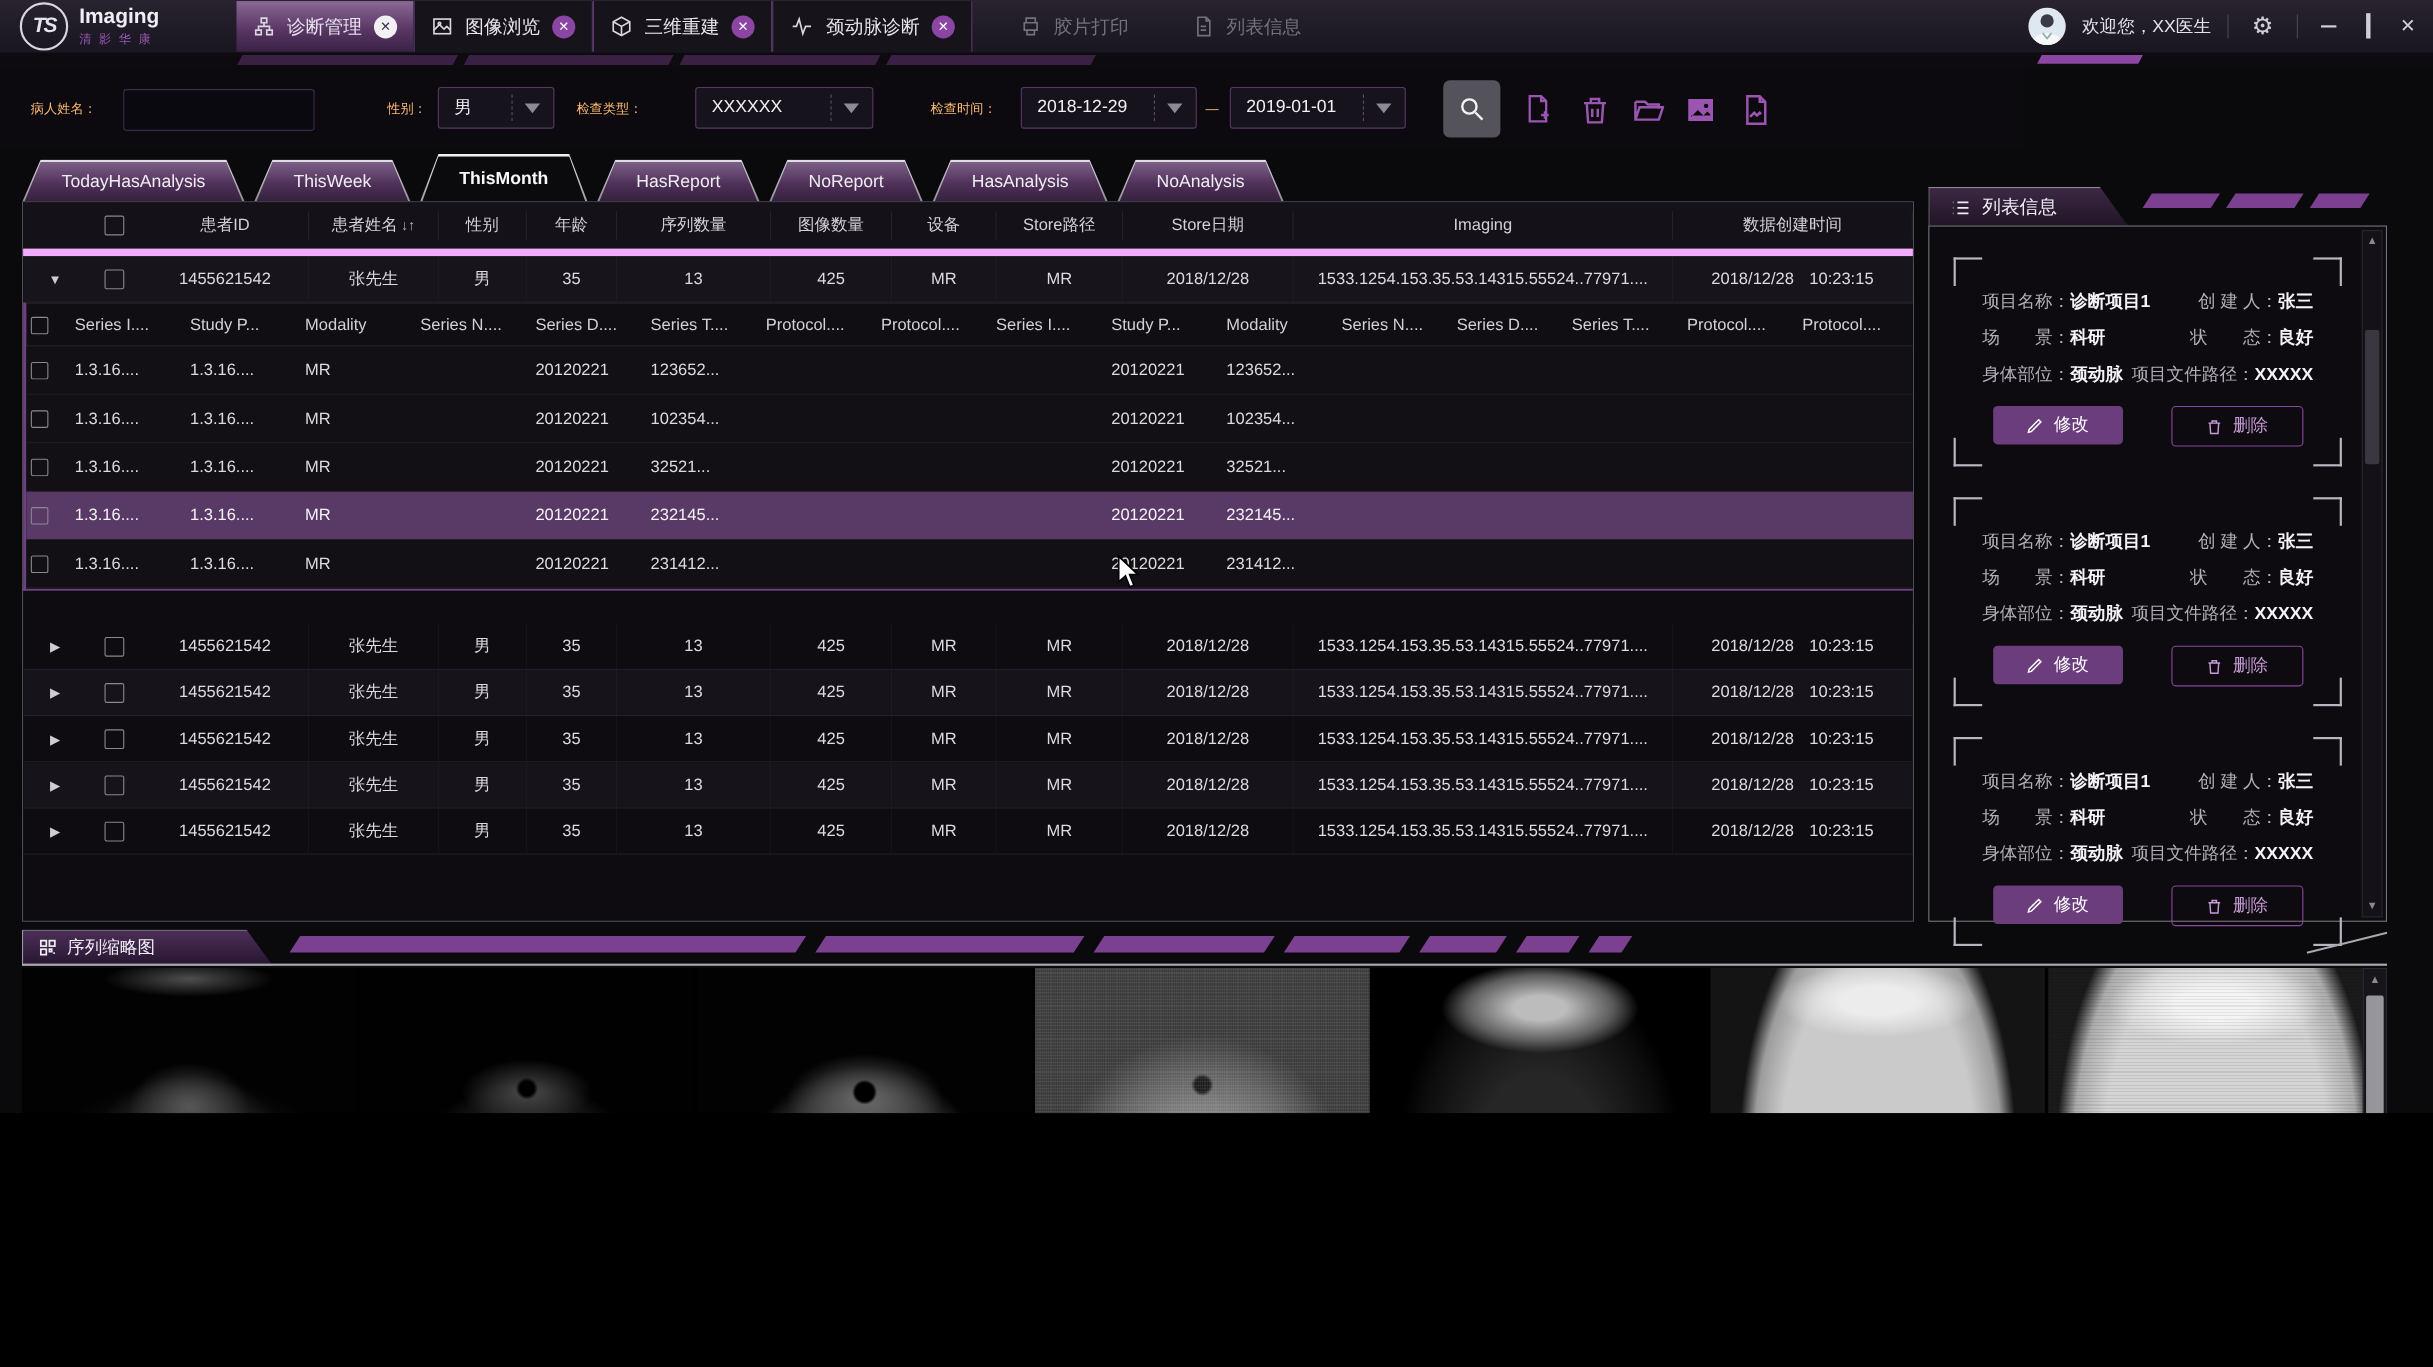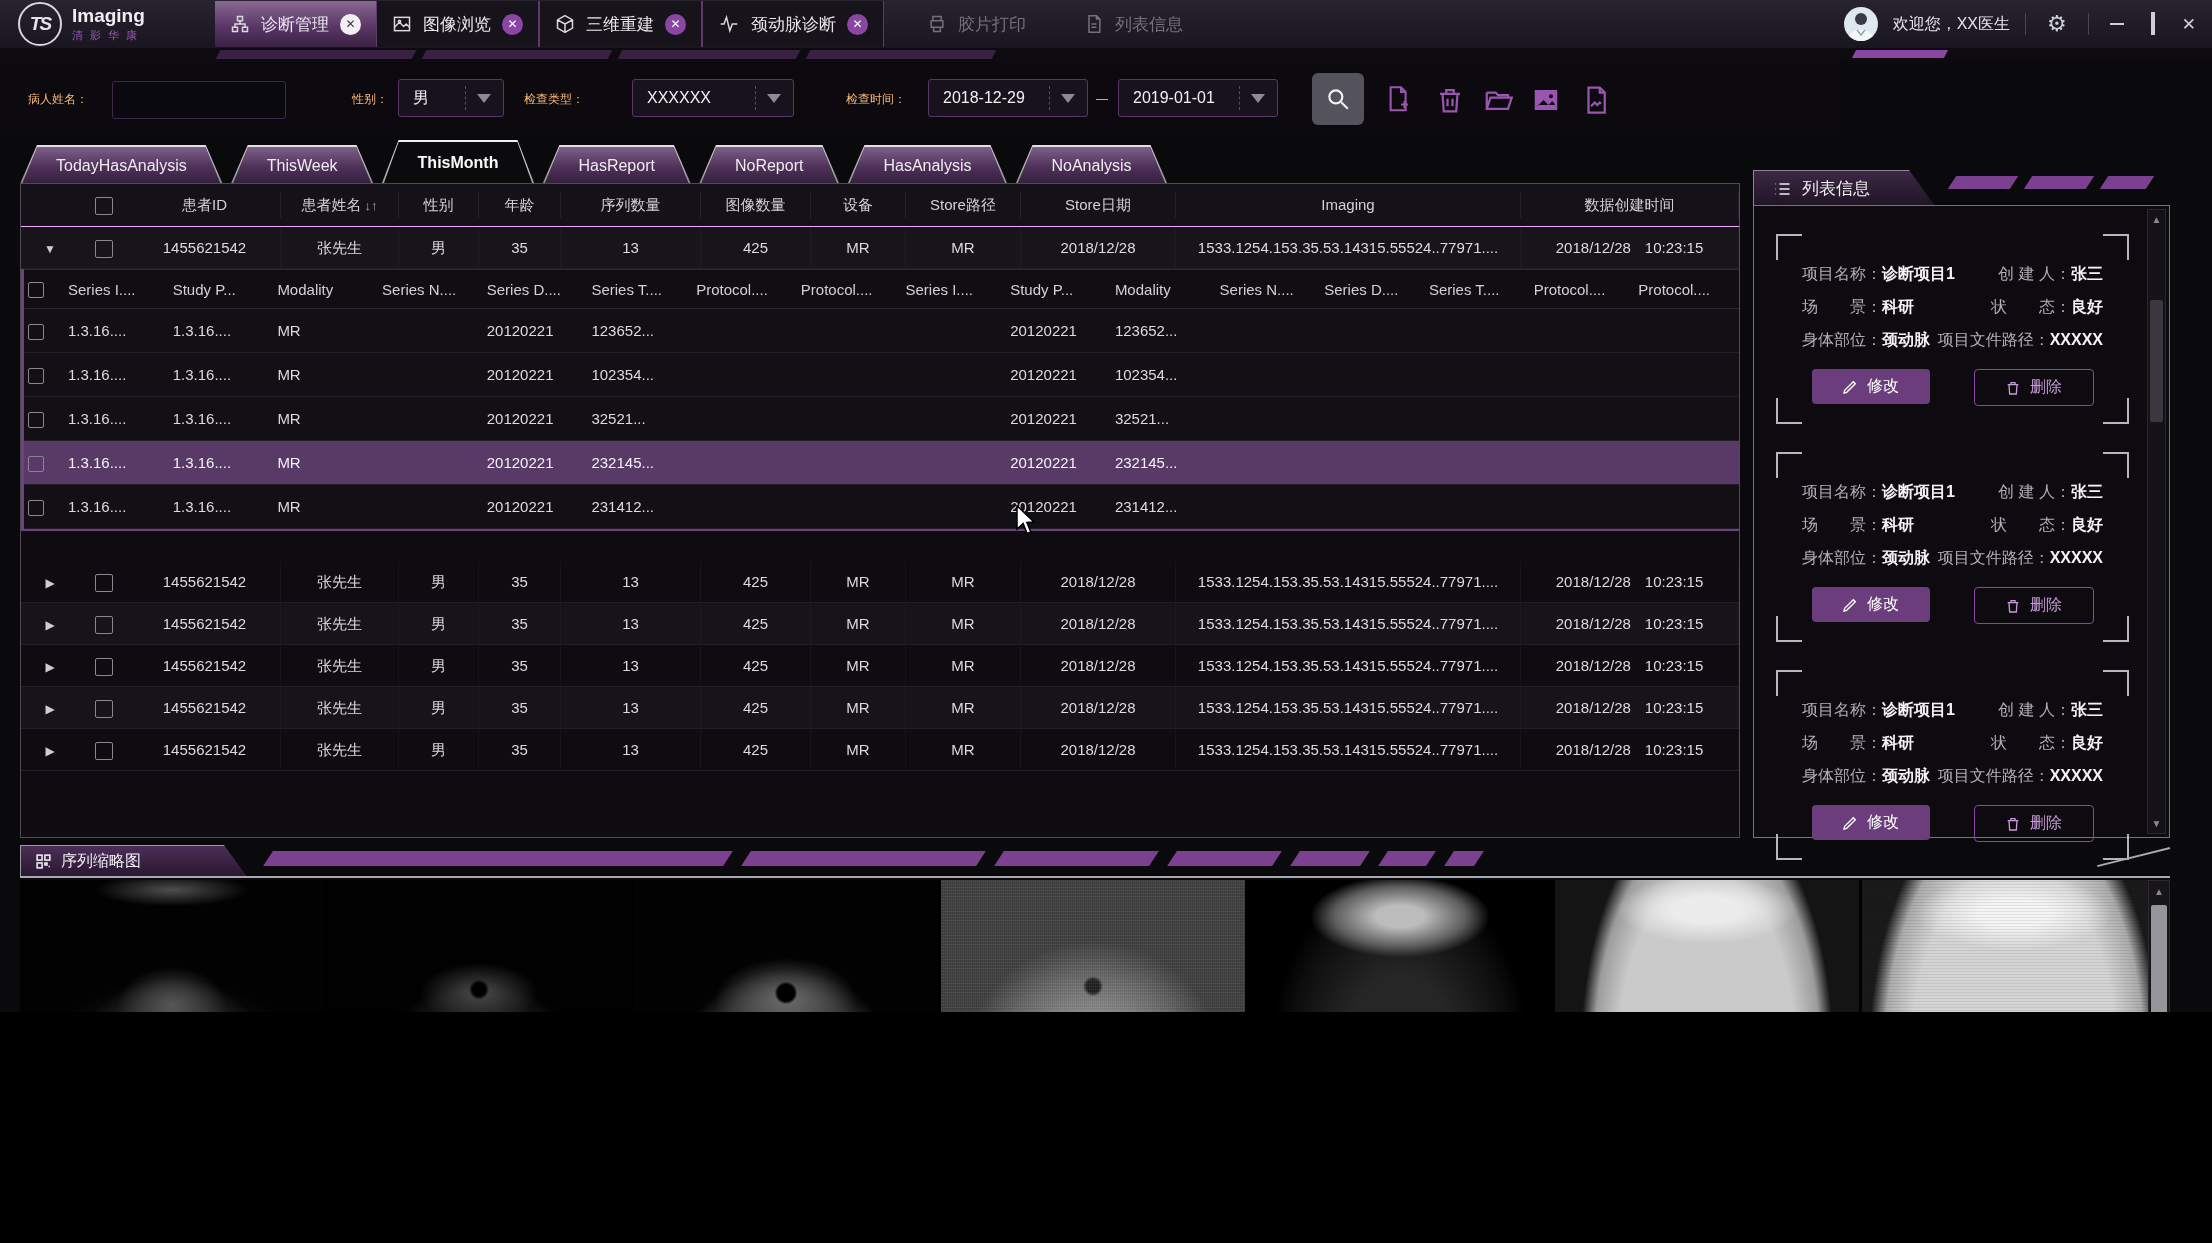--- a/index.html
+++ b/index.html
@@ -62,21 +62,21 @@
   .ftab-wrap{height:39px;clip-path:polygon(17px 0,calc(100% - 17px) 0,100% 100%,0 100%);background:linear-gradient(#e2e1e6,#8a8890);padding:2px 2px 0 2px;box-sizing:border-box;}
   .ftab{height:100%;box-sizing:border-box;clip-path:polygon(15px 0,calc(100% - 15px) 0,100% 100%,0 100%);
     background:linear-gradient(#7d6188,#4f3059 55%,#33203c);display:flex;align-items:center;justify-content:center;
     padding:0 34px;font-size:16px;color:#efecf2;white-space:nowrap;}
   .ftab-wrap.active{height:44px;background:linear-gradient(#f2f1f5,#9a98a0);}
   .ftab-wrap.active .ftab{background:#0b0a0d;color:#fafafa;font-weight:bold;}
 
   
   .table-panel{position:absolute;left:20px;top:183px;width:1720px;height:655px;border:1px solid #4e4b55;background:#0e0c10;box-sizing:border-box;}
   .t-grid{display:grid;grid-template-columns:58px 50px 152px 118px 80px 82px 140px 110px 95px 115px 155px 345px 218px;align-items:center;}
-  .thead{height:42px;background:#141118;border-bottom:1px solid #f0abfc;font-size:15px;color:#d3d0d8;}
+  .thead{height:42px;background:#141118;border-bottom:7px solid #f0abfc;font-size:15px;color:#d3d0d8;}
   .thead>div{text-align:center;border-right:1px solid rgba(130,125,140,0.16);height:26px;line-height:26px;white-space:nowrap;overflow:hidden;}
   .thead>div:first-child,.thead>div:nth-child(2){border-right:none;}
   .sorticon{color:#b0adb8;font-size:13px;margin-left:3px;}
   .prow{height:41px;border-bottom:1px solid #221f28;font-size:15px;color:#dddbe1;}
   .prow>div{text-align:center;border-right:1px solid rgba(130,125,140,0.07);white-space:nowrap;overflow:hidden;height:41px;line-height:41px;}
   .prow>div:first-child,.prow>div:nth-child(2){border-right:none;}
   .prow.alt{background:#16131a;}
   .prow.exp{background:#17141c;}
   .arrow{font-size:12px;color:#cfccd6;}
   .cbx{display:inline-block;width:16px;height:16px;border:1px solid #8a8791;border-radius:2px;vertical-align:middle;}

